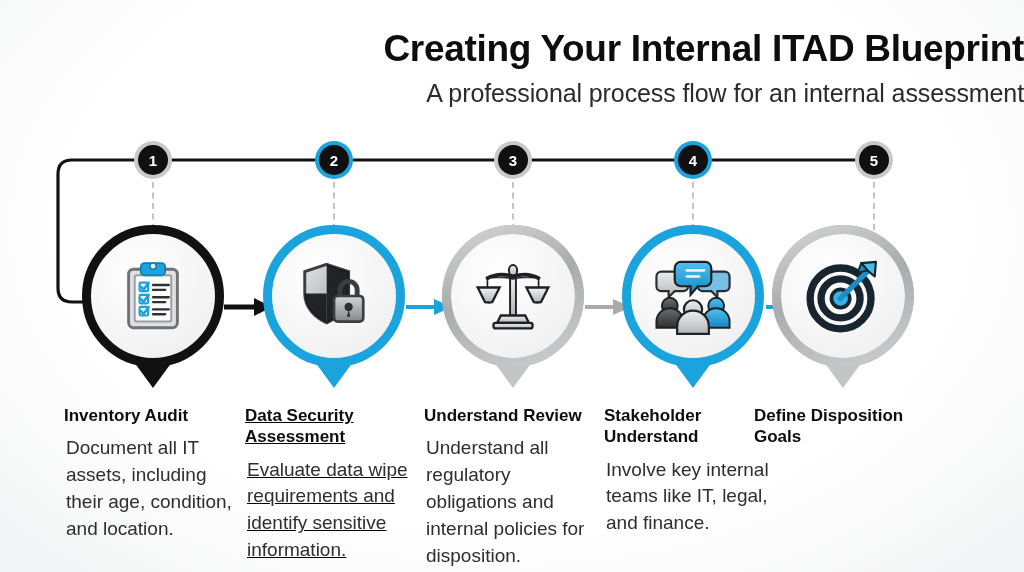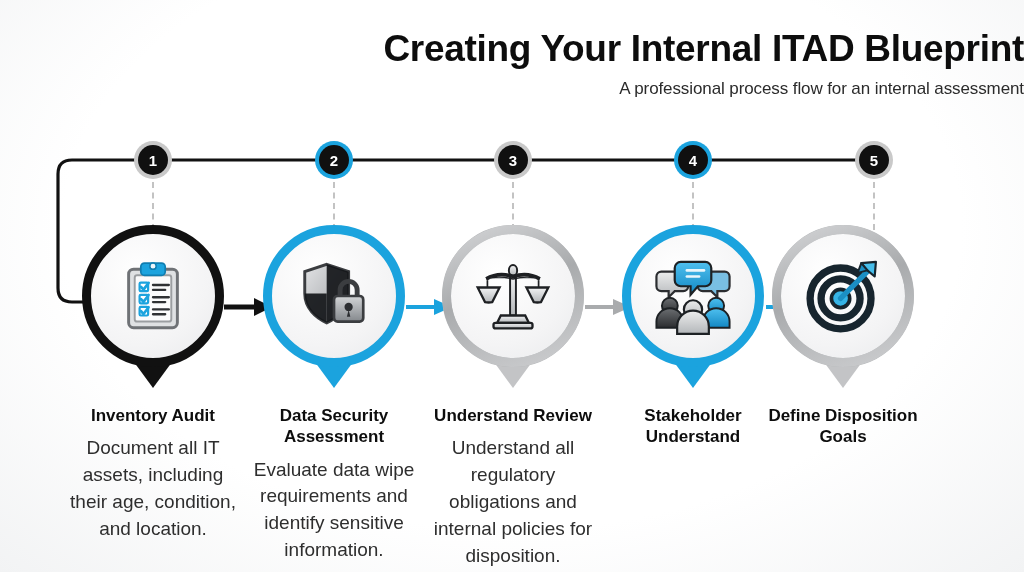--- a/index.html
+++ b/index.html
@@ -25,21 +25,21 @@
   }
   .title {
     font-size: 37px;
     font-weight: bold;
     color: #0d0d0d;
     letter-spacing: -0.3px;
     line-height: 1.15;
     margin: 0;
   }
   .subtitle {
-    font-size: 17px;
+    font-size: 25px;
     font-weight: normal;
     color: #2b2b2b;
     margin: 8px 0 0 0;
     letter-spacing: -0.1px;
   }
 
   
   .rail-layer {
     position: absolute;
     inset: 0;
@@ -78,21 +78,21 @@
     position: absolute;
     top: 225px;
     left: 0;
     width: 1024px;
     height: 350px;
   }
   .step {
     position: absolute;
     top: 0;
     width: 186px;
-    text-align: center;
+    text-align: left;
   }
   .pin {
     position: relative;
     width: 142px;
     height: 142px;
     margin: 0 auto;
   }
   .ring {
     position: absolute;
     inset: 0;
@@ -248,21 +248,21 @@
             <path d="M32 43 H45"></path>
               <path d="M32 47 H42"></path>
           </g>
         </svg>
       </div>
     </div>
     <div class="step-title">Inventory Audit</div>
     <div class="step-desc">Document all IT assets, including their age, condition, and location.</div>
   </div>
 
-  <div class="step" style="left:241px;">
+  <div class="step" style="left:241px;text-decoration:underline;">
     <div class="pin">
       <div class="tail blue"></div>
       <div class="ring blue"></div>
       <div class="glyph">
         <svg viewBox="0 0 64 64">
           <defs>
             <linearGradient id="shg" x1="0" y1="0" x2="1" y2="1">
               <stop offset="0%" stop-color="#e2e3e5"></stop>
               <stop offset="100%" stop-color="#9a9da0"></stop>
             </linearGradient>
@@ -344,20 +344,21 @@
           <circle cx="13" cy="40" r="6.5" fill="url(#pd)" stroke="#1d2124" stroke-width="1.6"></circle>
           <path d="M2 58 v-5 a11 11 0 0 1 22 0 v5 Z" fill="url(#pd)" stroke="#1d2124" stroke-width="1.6"></path>
           <circle cx="51" cy="40" r="6.5" fill="url(#pb)" stroke="#1d2124" stroke-width="1.6"></circle>
           <path d="M40 58 v-5 a11 11 0 0 1 22 0 v5 Z" fill="url(#pb)" stroke="#1d2124" stroke-width="1.6"></path>
           <circle cx="32" cy="43" r="7.5" fill="url(#pl)" stroke="#1d2124" stroke-width="1.8"></circle>
           <path d="M19 63 v-6 a13 13 0 0 1 26 0 v6 Z" fill="url(#pl)" stroke="#1d2124" stroke-width="1.8"></path>
         </svg>
       </div>
     </div>
     <div class="step-title">Stakeholder Understand</div>
+    <div class="step-desc">Involve key internal teams like IT, legal, and finance.</div>
   </div>
 
   <div class="step" style="left:750px;">
     <div class="pin">
       <div class="tail gray"></div>
       <div class="ring grayring"></div>
       <div class="glyph">
         <svg viewBox="0 0 64 64">
           <circle cx="30" cy="34" r="25" fill="none" stroke="#17252e" stroke-width="6"></circle>
           <circle cx="30" cy="34" r="16" fill="none" stroke="#17252e" stroke-width="6"></circle>

